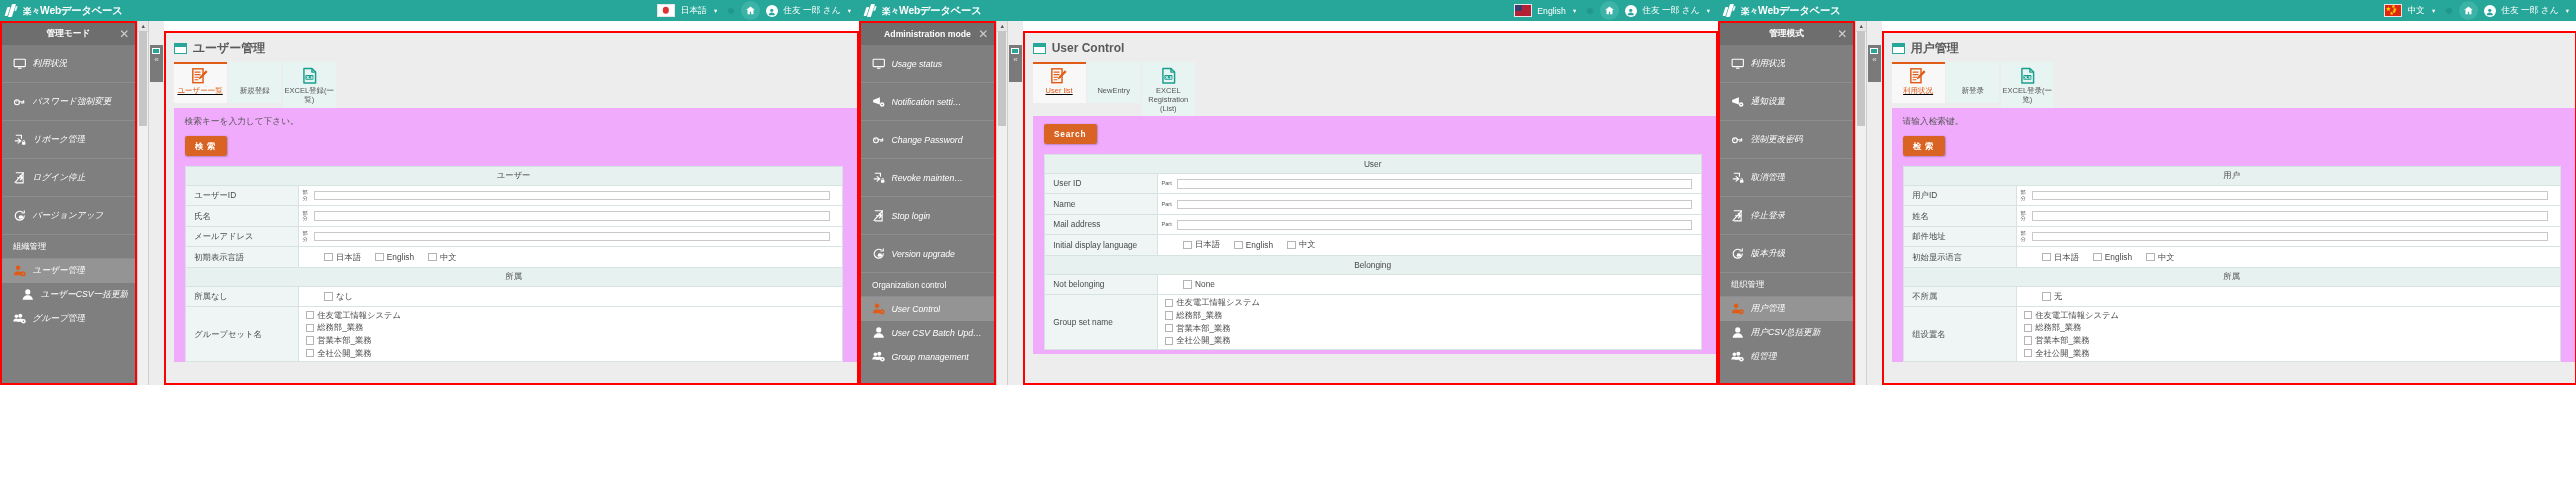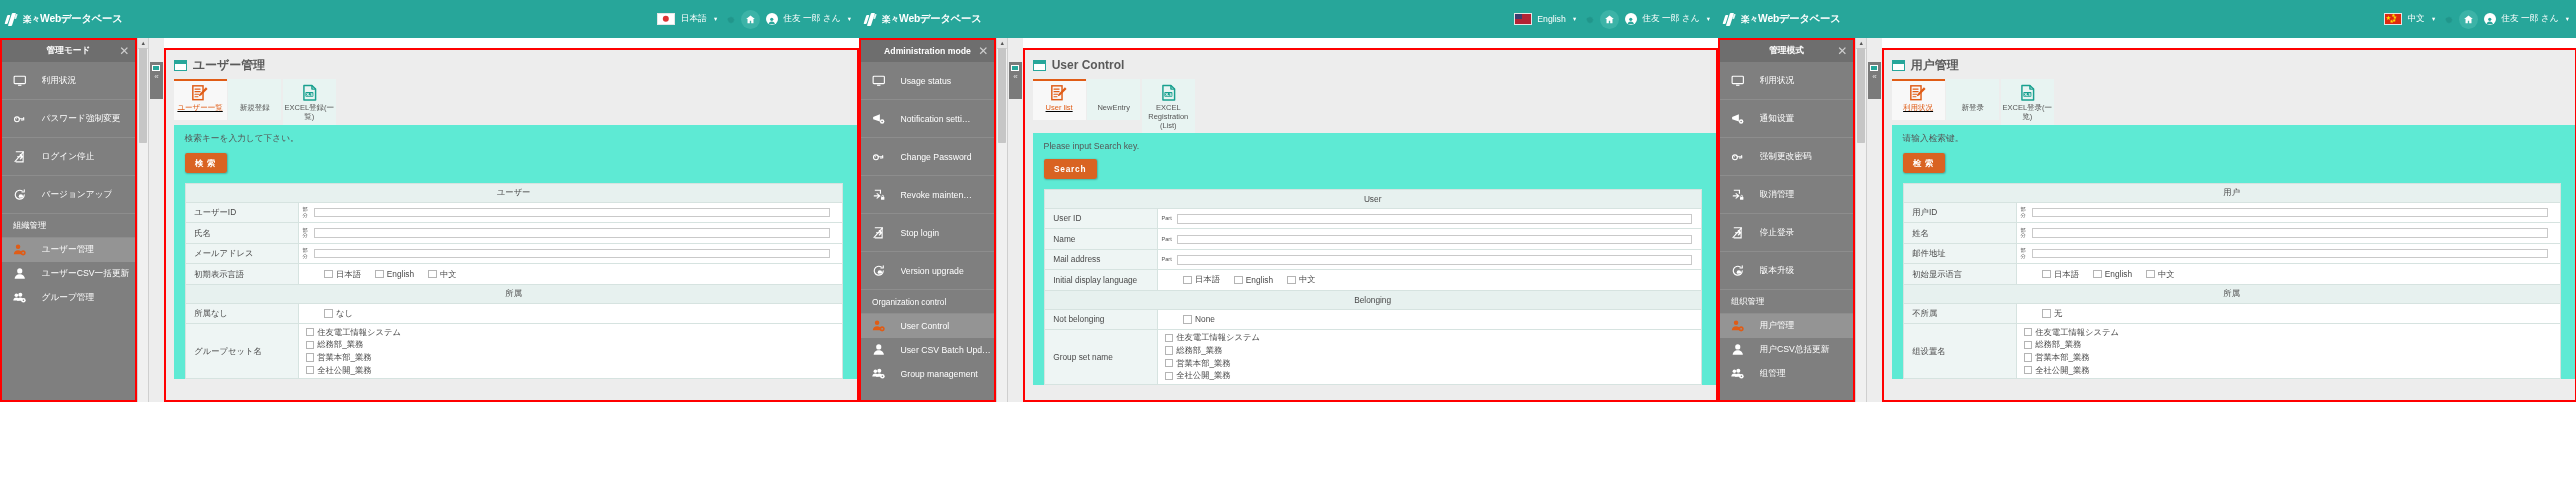--- a/index.html
+++ b/index.html
@@ -6,21 +6,21 @@
   html,body{margin:0;padding:0;background:#ffffff;}
   body{
     font-family:"Liberation Sans","DejaVu Sans",sans-serif;
     width:2576px;height:482px;overflow:hidden;
   }
   .sheet{display:flex;width:2576px;height:482px;}
   .panel{position:relative;width:859px;height:482px;overflow:hidden;background:#ffffff;flex:0 0 859px;}
 
   
   .topbar{
-    height:38px;background:#27a69a;display:flex;align-items:center;
+    height:21px;background:#27a69a;display:flex;align-items:center;
     position:relative;
   }
   .brand{display:flex;align-items:center;padding-left:6.4px;gap:2.4px;}
   .brand-mark{
     width:14.3px;height:12.7px;position:relative;flex:0 0 14.3px;
   }
   .brand-mark span{
     position:absolute;background:#ffffff;transform:skewX(-18deg);border-radius:0.8px;
   }
   .brand-mark span:nth-child(1){left:0;top:2.4px;width:3.2px;height:8.7px;}
@@ -78,22 +78,22 @@
     justify-content:center;position:relative;
   }
   .side-head-title{
     color:#ffffff;font-weight:bold;font-size:8.7px;white-space:nowrap;
   }
   .side-close{
     position:absolute;right:5.6px;top:50%;transform:translateY(-50%);
     color:#cfcfcf;font-size:12px;line-height:1;font-weight:300;
   }
   .side-item{
-    height:38px;display:flex;align-items:center;gap:15px;padding-left:11px;
-    border-bottom:0.8px solid #8d8d8d;box-sizing:border-box;
+    height:38px;display:flex;align-items:center;gap:6px;padding-left:11px;
+    border-bottom:0.8px solid #8d8d8d;box-sizing:border-box;font-style:italic;
   }
   .side-item.dense{height:20.7px;border-bottom:none;padding-left:11px;}
   .side-item.active{background:#949494;}
   .side-ico{
     width:13.5px;height:13.5px;flex:0 0 13.5px;display:flex;align-items:center;justify-content:center;
   }
   .side-label{color:#ffffff;font-size:8.7px;white-space:nowrap;overflow:hidden;}
   .side-group-title{
     height:24px;display:flex;align-items:center;padding-left:11px;
     color:#ffffff;font-size:8.3px;border-bottom:0.8px solid #8d8d8d;box-sizing:border-box;
@@ -151,21 +151,21 @@
   }
   .tab.active{background:#f8f8f8;border-top:2.4px solid #e05c16;padding-top:3.2px;text-decoration:underline;}
   .tab-ico{width:17.5px;height:17.5px;margin-bottom:2.4px;}
   .tab-label{
     font-size:7.5px;color:#555;text-align:center;line-height:8.7px;padding:0 1.6px 3.2px;
   }
   .tab.active .tab-label{color:#e05c16;}
 
   
   .card{
-    background:#5eead4;padding:8px 0 0 11px;box-sizing:border-box;
+    background:#f0abfc;padding:8px 0 0 11px;box-sizing:border-box;
     min-height:238px;
   }
   .hint{font-size:8.7px;color:#555;margin:0 0 8px 0;}
   .search-btn{
     display:inline-block;background:#d96322;color:#ffffff;font-size:8.3px;font-weight:bold;
     padding:4.8px 10.3px;border-radius:2.4px;box-shadow:0.8px 0.8px 1.6px rgba(0,0,0,.22);
     letter-spacing:0.8px;margin-bottom:9.5px;
   }
   
   .ftable{width:calc(100% - 14.3px);border-collapse:collapse;background:#ffffff;font-size:8.3px;}
@@ -255,20 +255,31 @@
                   <circle cx="7" cy="13" r="4.3" stroke="#ffffff" stroke-width="2"></circle>
                   <circle cx="6.2" cy="12" r="1" fill="#ffffff"></circle>
                   <path d="M11 12h8M16 12v3M19 10v4" stroke="#ffffff" stroke-width="2" stroke-linecap="round"></path>
                 </svg>
               </span>
               <span class="side-label">パスワード強制変更</span>
             </div>
             <div class="side-item">
               <span class="side-ico">
                 <svg width="100%" height="100%" viewBox="0 0 24 24" fill="none" xmlns="http://www.w3.org/2000/svg">
+                  <path d="M5 4h10v6" stroke="#ffffff" stroke-width="2"></path>
+                  <path d="M14 14H4M9 10l5 4-5 4" stroke="#ffffff" stroke-width="2" stroke-linecap="round" stroke-linejoin="round"></path>
+                  <rect x="16" y="16" width="6" height="5" rx="1" fill="#ffffff"></rect>
+                  <path d="M17.5 16v-1.5a1.5 1.5 0 013 0V16" stroke="#ffffff" stroke-width="1.4"></path>
+                </svg>
+              </span>
+              <span class="side-label">リボーク管理</span>
+            </div>
+            <div class="side-item">
+              <span class="side-ico">
+                <svg width="100%" height="100%" viewBox="0 0 24 24" fill="none" xmlns="http://www.w3.org/2000/svg">
                   <path d="M5 3h13v18H5" stroke="#ffffff" stroke-width="2"></path>
                   <path d="M3 21L19 3" stroke="#ffffff" stroke-width="2"></path>
                   <path d="M8 12h8M13 8l4 4-4 4" stroke="#ffffff" stroke-width="2" stroke-linecap="round" stroke-linejoin="round"></path>
                 </svg>
               </span>
               <span class="side-label">ログイン停止</span>
             </div>
             <div class="side-item">
               <span class="side-ico">
                 <svg width="100%" height="100%" viewBox="0 0 24 24" fill="none" xmlns="http://www.w3.org/2000/svg">
@@ -285,21 +296,21 @@
               <span class="side-ico">
                 <svg width="100%" height="100%" viewBox="0 0 24 24" fill="none" xmlns="http://www.w3.org/2000/svg">
                   <circle cx="9" cy="6.5" r="4" fill="#e05c16"></circle>
                   <path d="M1.5 20c0-4.2 3.4-7 7.5-7s7.5 2.8 7.5 7z" fill="#e05c16"></path>
                   <circle cx="18" cy="17.5" r="4.5" fill="#e05c16"></circle>
                   <circle cx="18" cy="17.5" r="1.6" fill="#949494"></circle>
                 </svg>
               </span>
               <span class="side-label">ユーザー管理</span>
             </div>
-            <div class="side-item dense" style="height: 24px;">
+            <div class="side-item dense" style="height: 24px; margin-left: 8px;">
               <span class="side-ico">
                 <svg width="100%" height="100%" viewBox="0 0 24 24" fill="none" xmlns="http://www.w3.org/2000/svg">
                   <circle cx="12" cy="7" r="4.6" fill="#ffffff"></circle>
                   <path d="M3 21c0-4.7 4-8 9-8s9 3.3 9 8z" fill="#ffffff"></path>
                 </svg>
               </span>
               <span class="side-label">ユーザーCSV一括更新</span>
             </div>
             <div class="side-item dense" style="height: 24px;">
               <span class="side-ico">
@@ -611,21 +622,21 @@
               <div class="tab">
                 <div class="tab-ico"><svg width="100%" height="100%" viewBox="0 0 24 24" fill="none" xmlns="http://www.w3.org/2000/svg">
                     <path d="M4 2h11l5 5v15H4z" stroke="#18a08f" stroke-width="2" stroke-linejoin="round"></path>
                     <path d="M15 2v5h5" stroke="#18a08f" stroke-width="2" stroke-linejoin="round"></path>
                     <rect x="6" y="11" width="11" height="6.5" rx="1" fill="#18a08f"></rect>
                     <text x="11.5" y="16" font-size="4.6" text-anchor="middle" fill="#fff" font-family="sans-serif" font-weight="bold">XLS</text>
                   </svg></div>
                 <div class="tab-label">EXCEL Registration (List)</div>
               </div>
             </div>
-            <div class="card"><p class="hint">Please input Search key.</p><div class="search-btn">Search</div><table class="ftable">
+            <div class="card"><div class="search-btn">Search</div><table class="ftable">
                 <tbody>
                   <tr>
                     <th class="sec" colspan="2">User</th>
                   </tr>
                   <tr>
                     <td class="lbl">User ID</td>
                     <td class="val"><span class="partial en">Part</span><span class="tinput" title=""></span></td>
                   </tr>
                   <tr>
                     <td class="lbl">Name</td>

